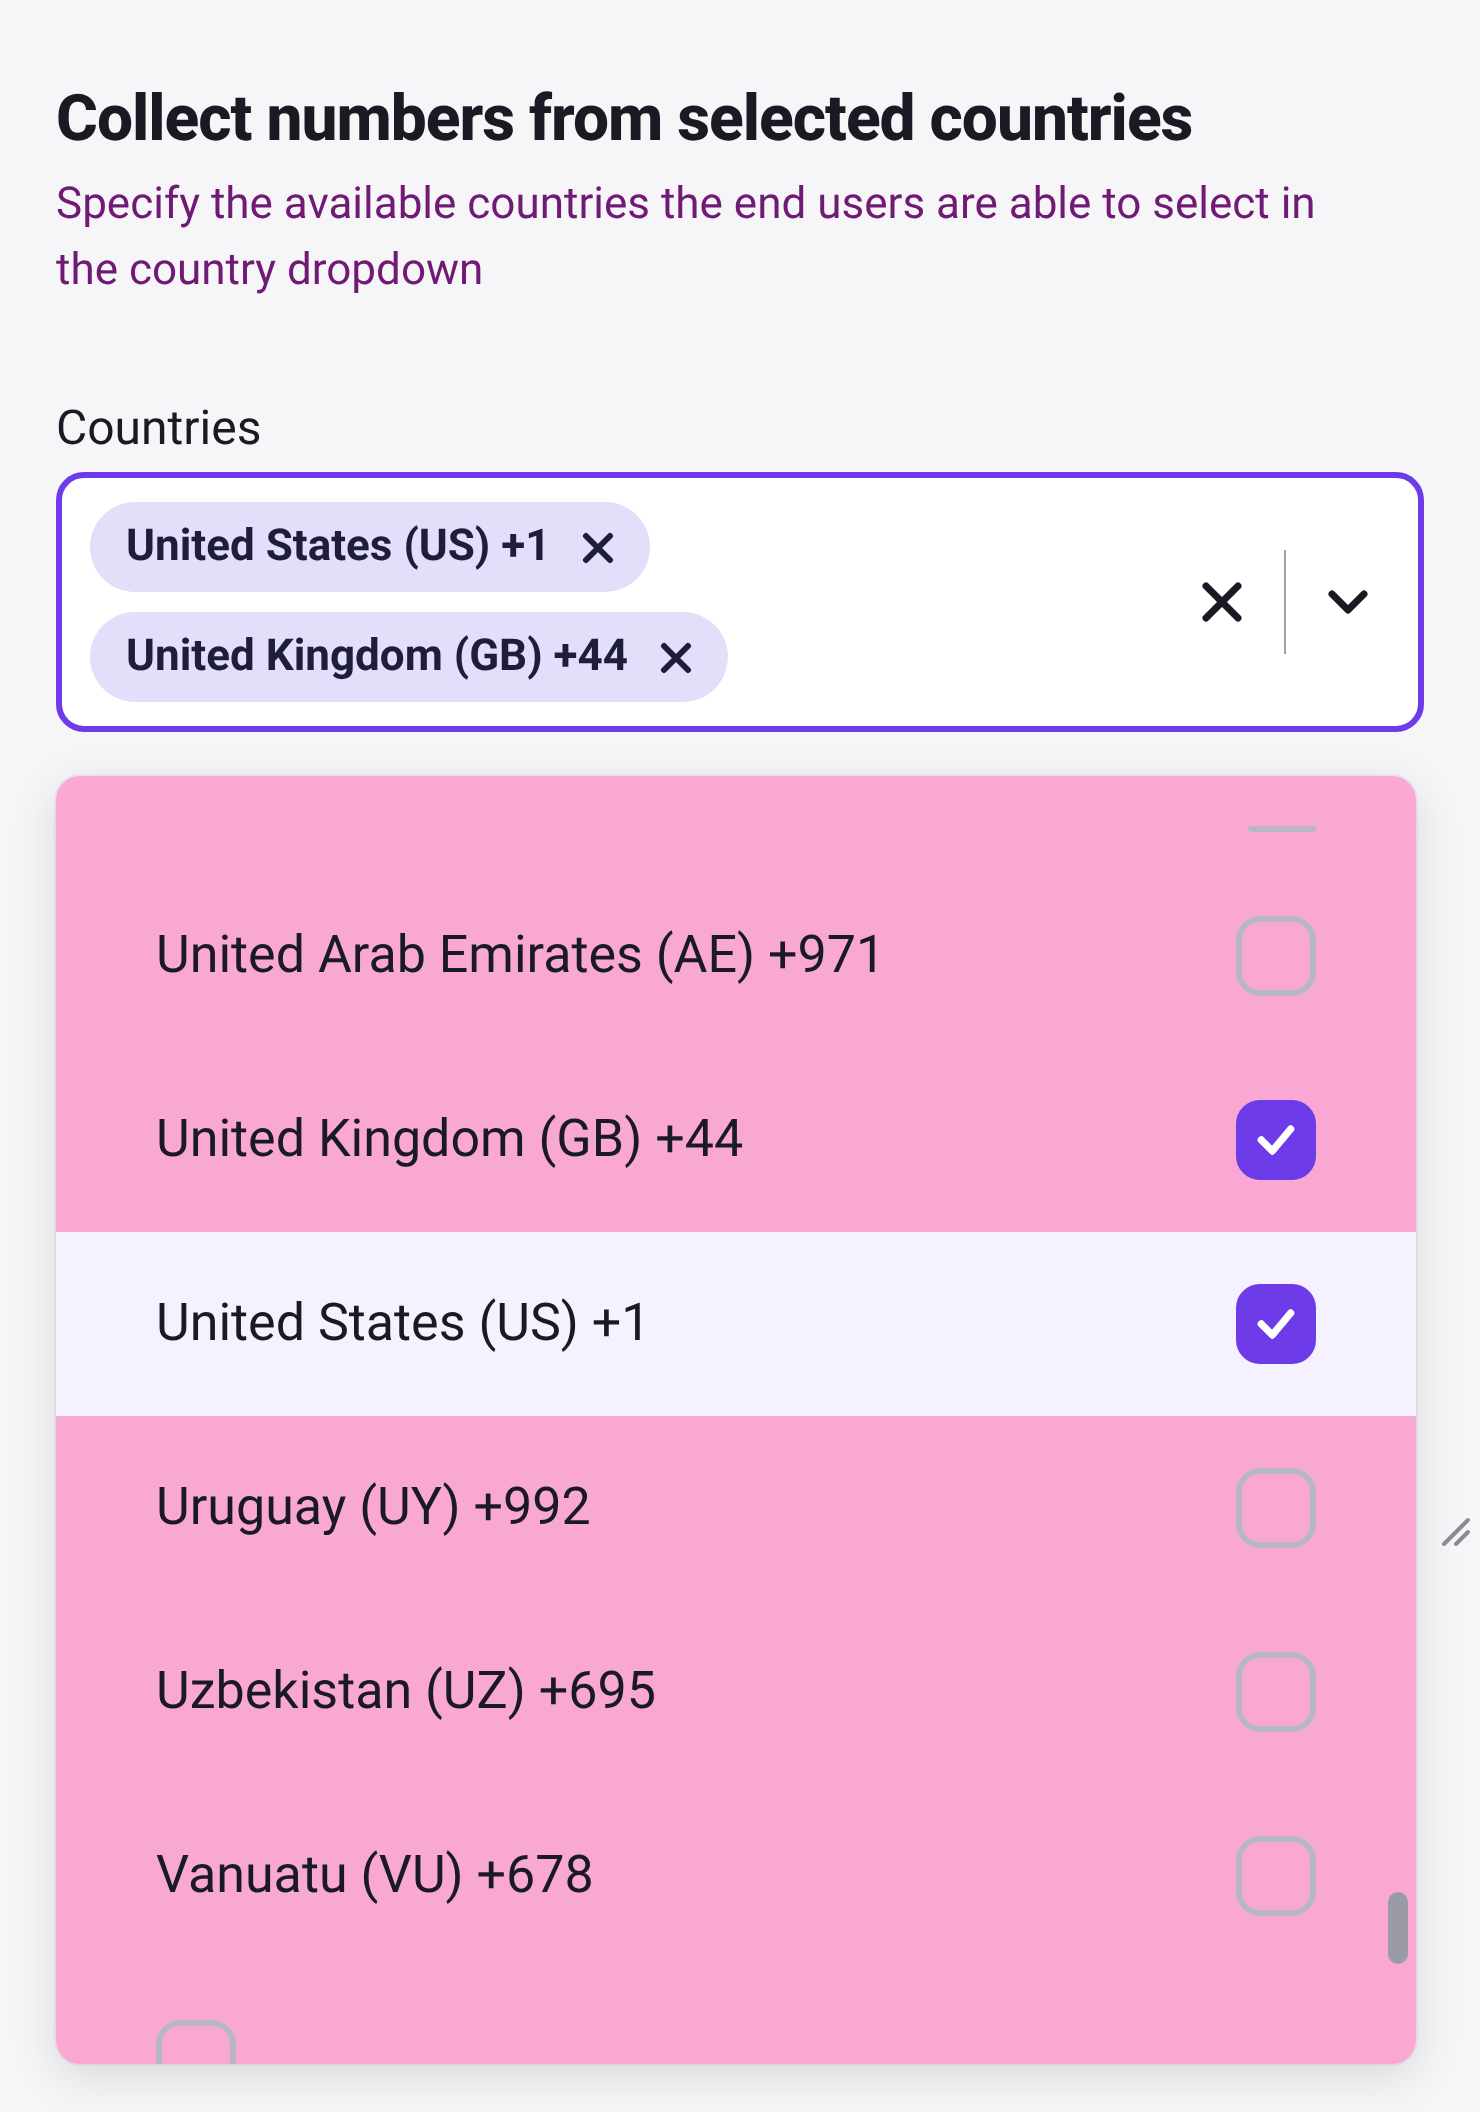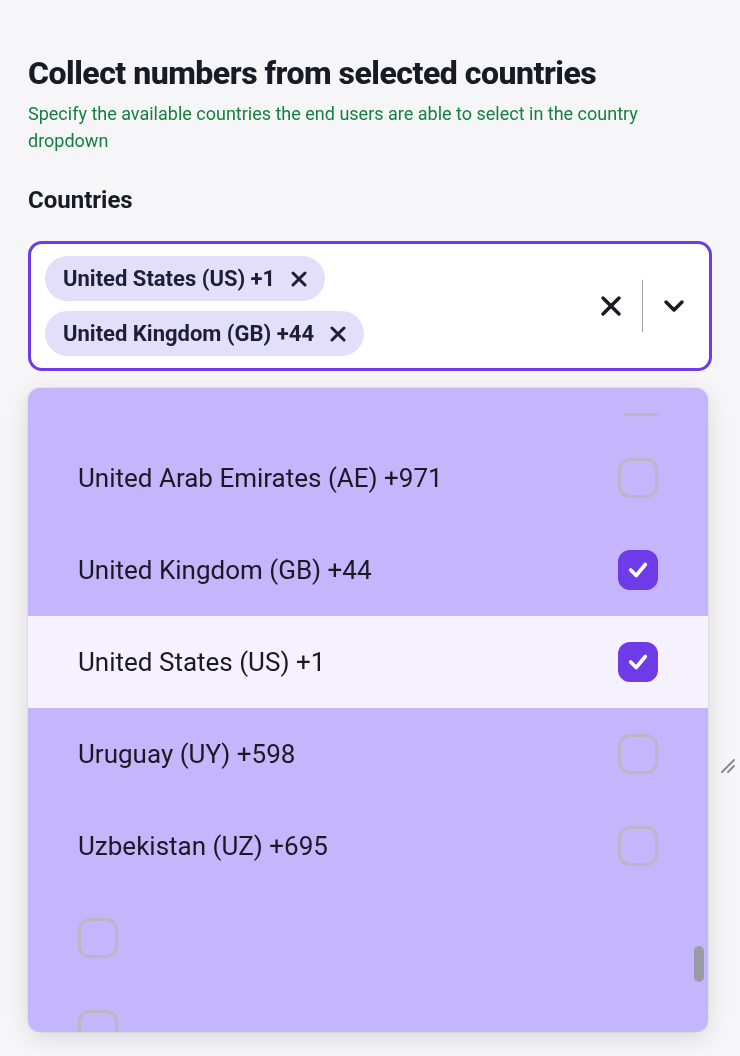--- a/index.html
+++ b/index.html
@@ -10,33 +10,32 @@
       height: 1056px;
       padding: 40px 28px;
       color: #1a1a24;
       position: relative;
     }
     .title {
       font-size: 32px;
       font-weight: 800;
       letter-spacing: -0.5px;
       margin-bottom: 8px;
-      margin-top: 14px;
     }
     .subtitle {
-      font-size: 18px;
-      color: #15803d;
+      font-size: 22px;
+      color: #701a75;
       line-height: 1.5;
-      margin-bottom: 32px;
+      margin-bottom: 48px;
       max-width: 640px;
     }
     .field-label {
       font-size: 24px;
-      font-weight: 700;
-      margin-bottom: 27px;
+      font-weight: 400;
+      margin-bottom: 8px;
     }
     .select-box {
       border: 3px solid #6d3be8;
       border-radius: 14px;
       background: #fff;
       display: flex;
       align-items: center;
       padding: 12px 18px 12px 14px;
       min-height: 96px;
       position: relative;
@@ -88,21 +87,21 @@
       justify-content: center;
       cursor: pointer;
       padding: 4px;
     }
     .dropdown {
       position: absolute;
       top: 388px;
       left: 28px;
       right: 32px;
       bottom: 24px;
-      background: #c4b5fd;
+      background: #f9a8d4;
       border-radius: 12px;
       box-shadow: 0 6px 24px rgba(0,0,0,0.12), 0 0 0 1px rgba(0,0,0,0.04);
       overflow: hidden;
       padding-top: 10px;
     }
     .option-list {
       position: absolute;
       top: 0;
       left: 0;
       right: 0;
@@ -239,34 +238,35 @@
     <div class="option highlight">
       <span class="option-label">United States (US) +1</span>
       <span class="checkbox checked">
         <svg width="22" height="22" viewBox="0 0 24 24">
             <path d="M4 12 L10 18 L20 6" stroke="#fff" stroke-width="4" fill="none" stroke-linecap="round" stroke-linejoin="round"></path>
           </svg>
       </span>
     </div>
 
     <div class="option">
-      <span class="option-label">Uruguay (UY) +598</span>
+      <span class="option-label">Uruguay (UY) +992</span>
       <span class="checkbox">
         
       </span>
     </div>
 
     <div class="option">
       <span class="option-label">Uzbekistan (UZ) +695</span>
       <span class="checkbox">
         
       </span>
     </div>
 
     <div class="option">
+      <span class="option-label">Vanuatu (VU) +678</span>
       <span class="checkbox">
         
       </span>
     </div>
 
     <div class="option">
       <span class="checkbox">
         
       </span>
     </div>

